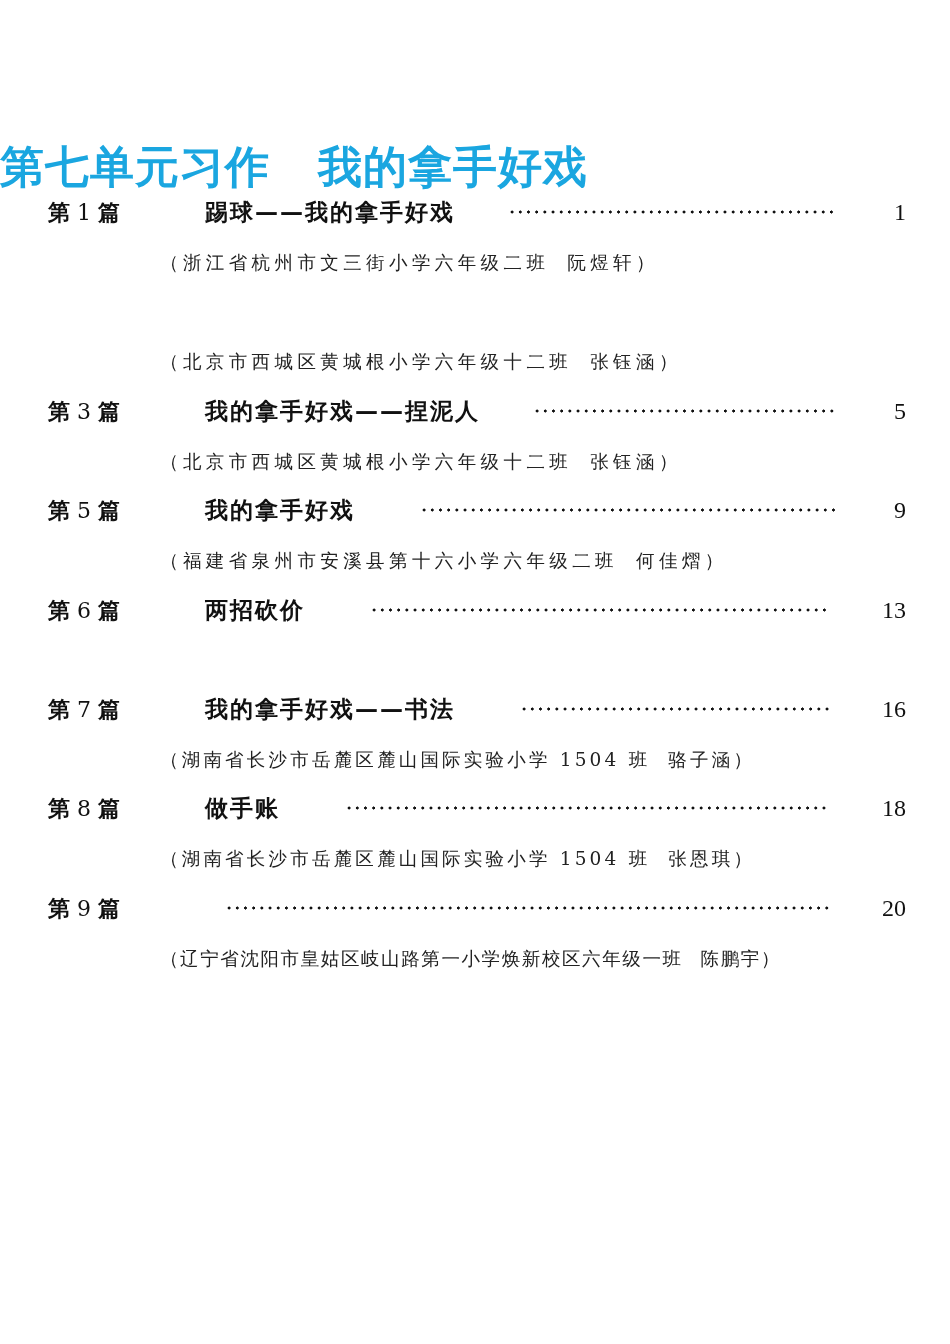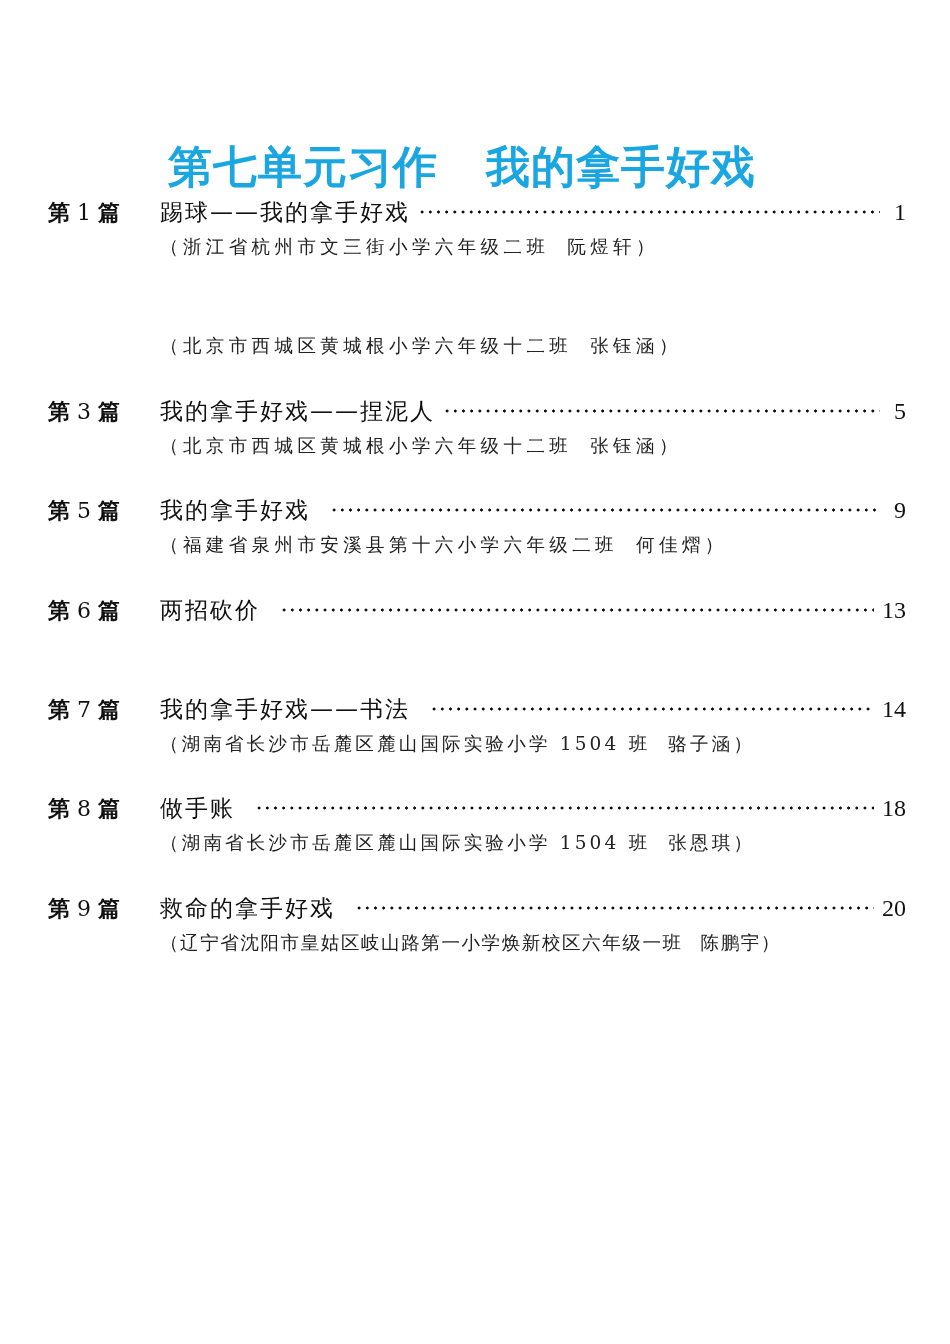--- a/index.html
+++ b/index.html
@@ -13,21 +13,20 @@
       position: relative;
       overflow: hidden;
       font-family: "DejaVu Serif", "Liberation Serif", serif;
       color: #111111;
     }
     .page-title {
       position: absolute;
       top: 108px;
       left: 0;
       width: 924px;
-      text-align: center;
       font-family: "DejaVu Sans", "Liberation Sans", sans-serif;
       font-size: 44px;
       line-height: 60px;
       color: #1aa6e0;
       letter-spacing: 1px;
     }
     .page-title .gap {
       display: inline-block;
       width: 48px;
     }
@@ -39,39 +38,40 @@
     }
     .entry {
       height: 99.4px;
       position: relative;
     }
     .entry-line {
       display: flex;
       align-items: baseline;
       height: 44px;
       line-height: 44px;
+      gap: 45px;
     }
     .entry-num {
       width: 112px;
       flex: 0 0 112px;
       font-family: "DejaVu Sans", "Liberation Sans", sans-serif;
       font-weight: bold;
       font-size: 22px;
       letter-spacing: 1px;
       white-space: nowrap;
     }
     .entry-num .digit {
       font-family: "DejaVu Serif", "Liberation Serif", serif;
       font-weight: normal;
       padding: 0 6px;
     }
     .entry-title {
       flex: 0 0 auto;
       font-family: "DejaVu Sans", "Liberation Sans", sans-serif;
-      font-weight: normal;
+      font-weight: bold;
       font-size: 23px;
       letter-spacing: 2px;
       white-space: nowrap;
     }
     .leader {
       flex: 1 1 auto;
       margin: 0 8px 0 8px;
       height: 6px;
       align-self: center;
       background-image: radial-gradient(circle, #111 1.4px, transparent 1.7px);
@@ -81,21 +81,21 @@
     }
     .entry-page {
       flex: 0 0 auto;
       min-width: 18px;
       text-align: right;
       font-family: "Liberation Serif", "DejaVu Serif", serif;
       font-size: 24px;
     }
     .entry-author {
       position: absolute;
-      top: 38px;
+      top: 54px;
       left: 112px;
       line-height: 38px;
       font-family: "DejaVu Serif", "Liberation Serif", serif;
       font-size: 18.5px;
       letter-spacing: 4.4px;
       color: #222;
       white-space: nowrap;
     }
     .entry-author .name-gap {
       display: inline-block;
@@ -151,38 +151,37 @@
       <span class="leader" style="margin-left:20px"></span>
       <span class="entry-page">13</span>
     </div>
   </div>
 
   <div class="entry">
     <div class="entry-line">
       <span class="entry-num"><span>第</span><span class="digit">7</span><span>篇</span></span>
       <span class="entry-title">我的拿手好戏——书法</span>
       <span class="leader" style="margin-left:20px"></span>
-      <span class="entry-page">14</span>
+      <span class="entry-page">16</span>
     </div>
     <div class="entry-author" style="letter-spacing:3.2px"><span>（</span><span>湖南省长沙市岳麓区麓山国际实验小学 1504 班</span><span class="name-gap"></span><span>骆子涵</span><span>）</span></div>
   </div>
 
   <div class="entry">
     <div class="entry-line">
       <span class="entry-num"><span>第</span><span class="digit">8</span><span>篇</span></span>
       <span class="entry-title">做手账</span>
       <span class="leader" style="margin-left:20px"></span>
       <span class="entry-page">18</span>
     </div>
     <div class="entry-author" style="letter-spacing:3.2px"><span>（</span><span>湖南省长沙市岳麓区麓山国际实验小学 1504 班</span><span class="name-gap"></span><span>张恩琪</span><span>）</span></div>
   </div>
 
   <div class="entry">
     <div class="entry-line">
       <span class="entry-num"><span>第</span><span class="digit">9</span><span>篇</span></span>
-      <span class="entry-title">救命的拿手好戏</span>
       <span class="leader" style="margin-left:20px"></span>
       <span class="entry-page">20</span>
     </div>
     <div class="entry-author" style="letter-spacing:1.6px"><span>（</span><span>辽宁省沈阳市皇姑区岐山路第一小学焕新校区六年级一班</span><span class="name-gap"></span><span>陈鹏宇</span><span>）</span></div>
   </div>
 
 </div>
 
 </body></html>

